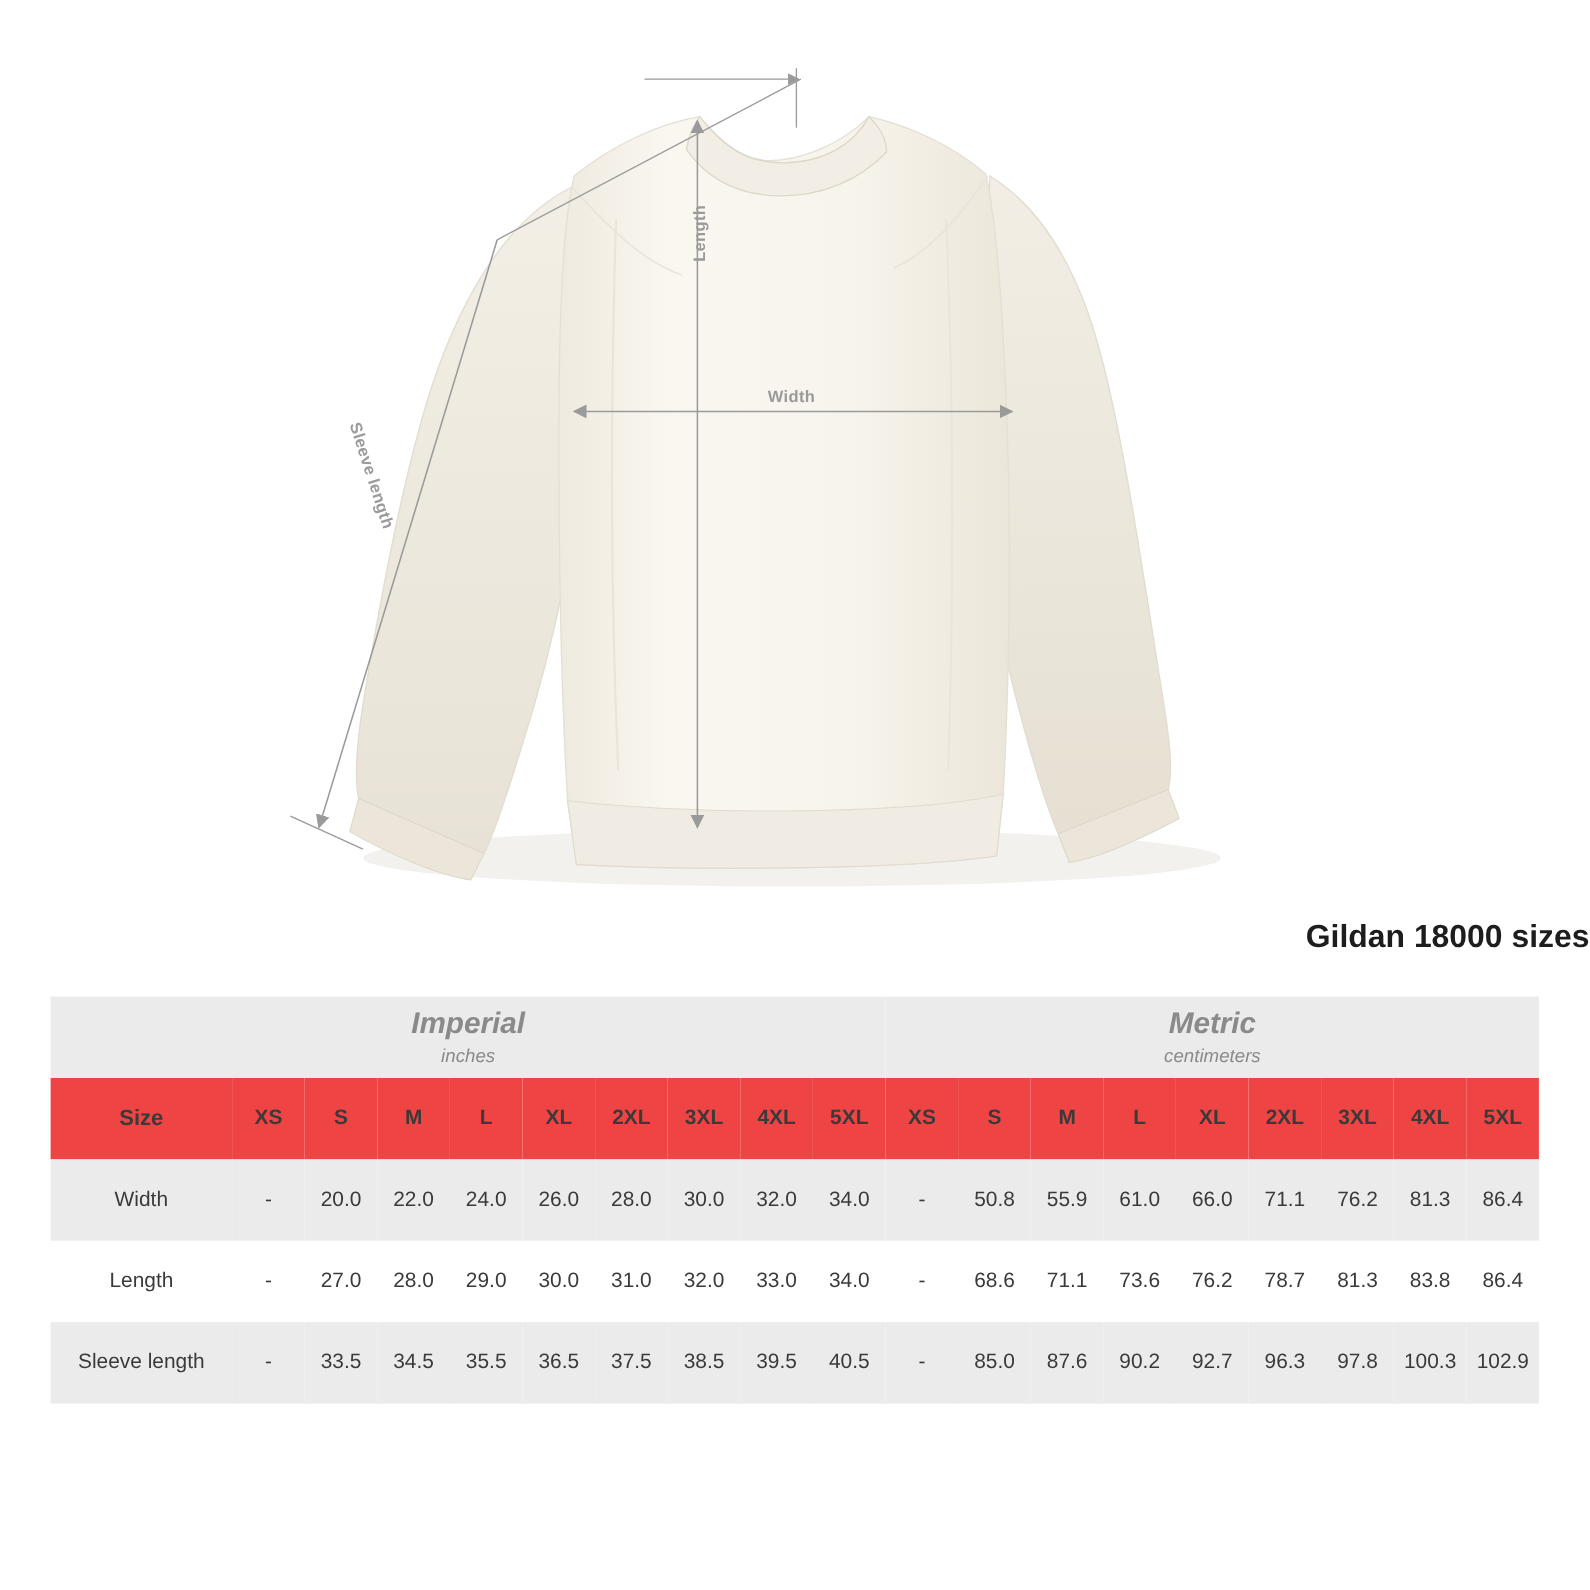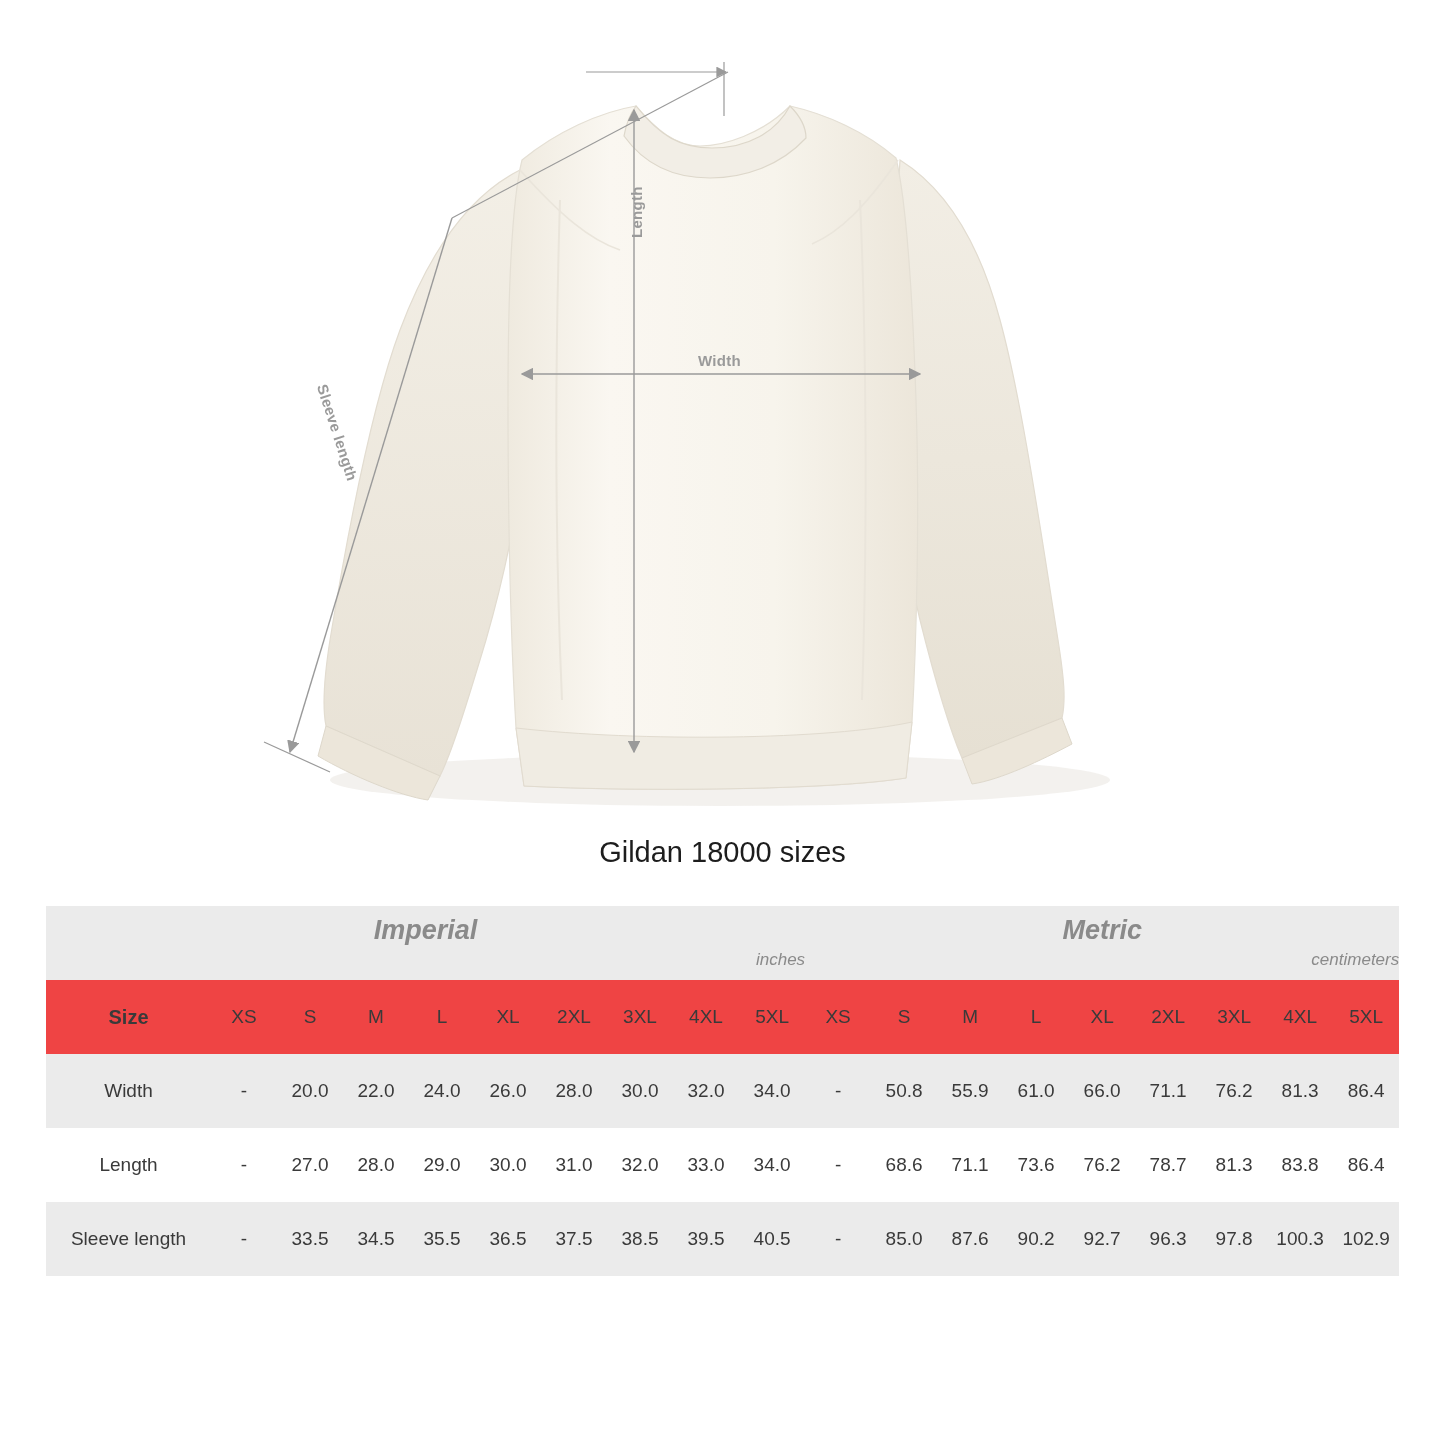--- a/index.html
+++ b/index.html
@@ -57,23 +57,24 @@
     transform-origin: left top;
   }
 
   
   .title-block {
     text-align: center;
     margin-top: 6px;
   }
   .chart-title {
     font-size: 29px;
-    font-weight: normal;
+    font-weight: bold;
     color: #1d1d1d;
     margin: 0 0 14px 0;
+    text-align: right;
   }
   .chart-note {
     font-size: 17.5px;
     font-style: italic;
     color: #6e6e6e;
     margin: 0;
   }
 
   
   .table-wrap {
@@ -106,33 +107,32 @@
     font-style: italic;
     font-weight: bold;
     color: #8a8a8a;
     line-height: 1.25;
   }
   .unitsys-sub {
     font-size: 17px;
     font-style: italic;
     color: #8a8a8a;
     line-height: 1.4;
-    text-align: right;
   }
   .hdr-row td {
     background: #ef4444;
     font-size: 20px;
     color: #333;
   }
   .hdr-row td.rowlabel {
     font-weight: bold;
     font-size: 20px;
   }
   .hdr-row td.sizecell {
-    font-weight: normal;
+    font-weight: bold;
   }
   .band-a td { background: #ebebeb; }
   .band-b td { background: #ffffff; }
   .rowlabel {
     font-weight: bold;
     font-size: 20px;
     color: #2b2b2b;
   }
   col.c-label { width: 165px; }
   col.c-data  { width: 66px; }

